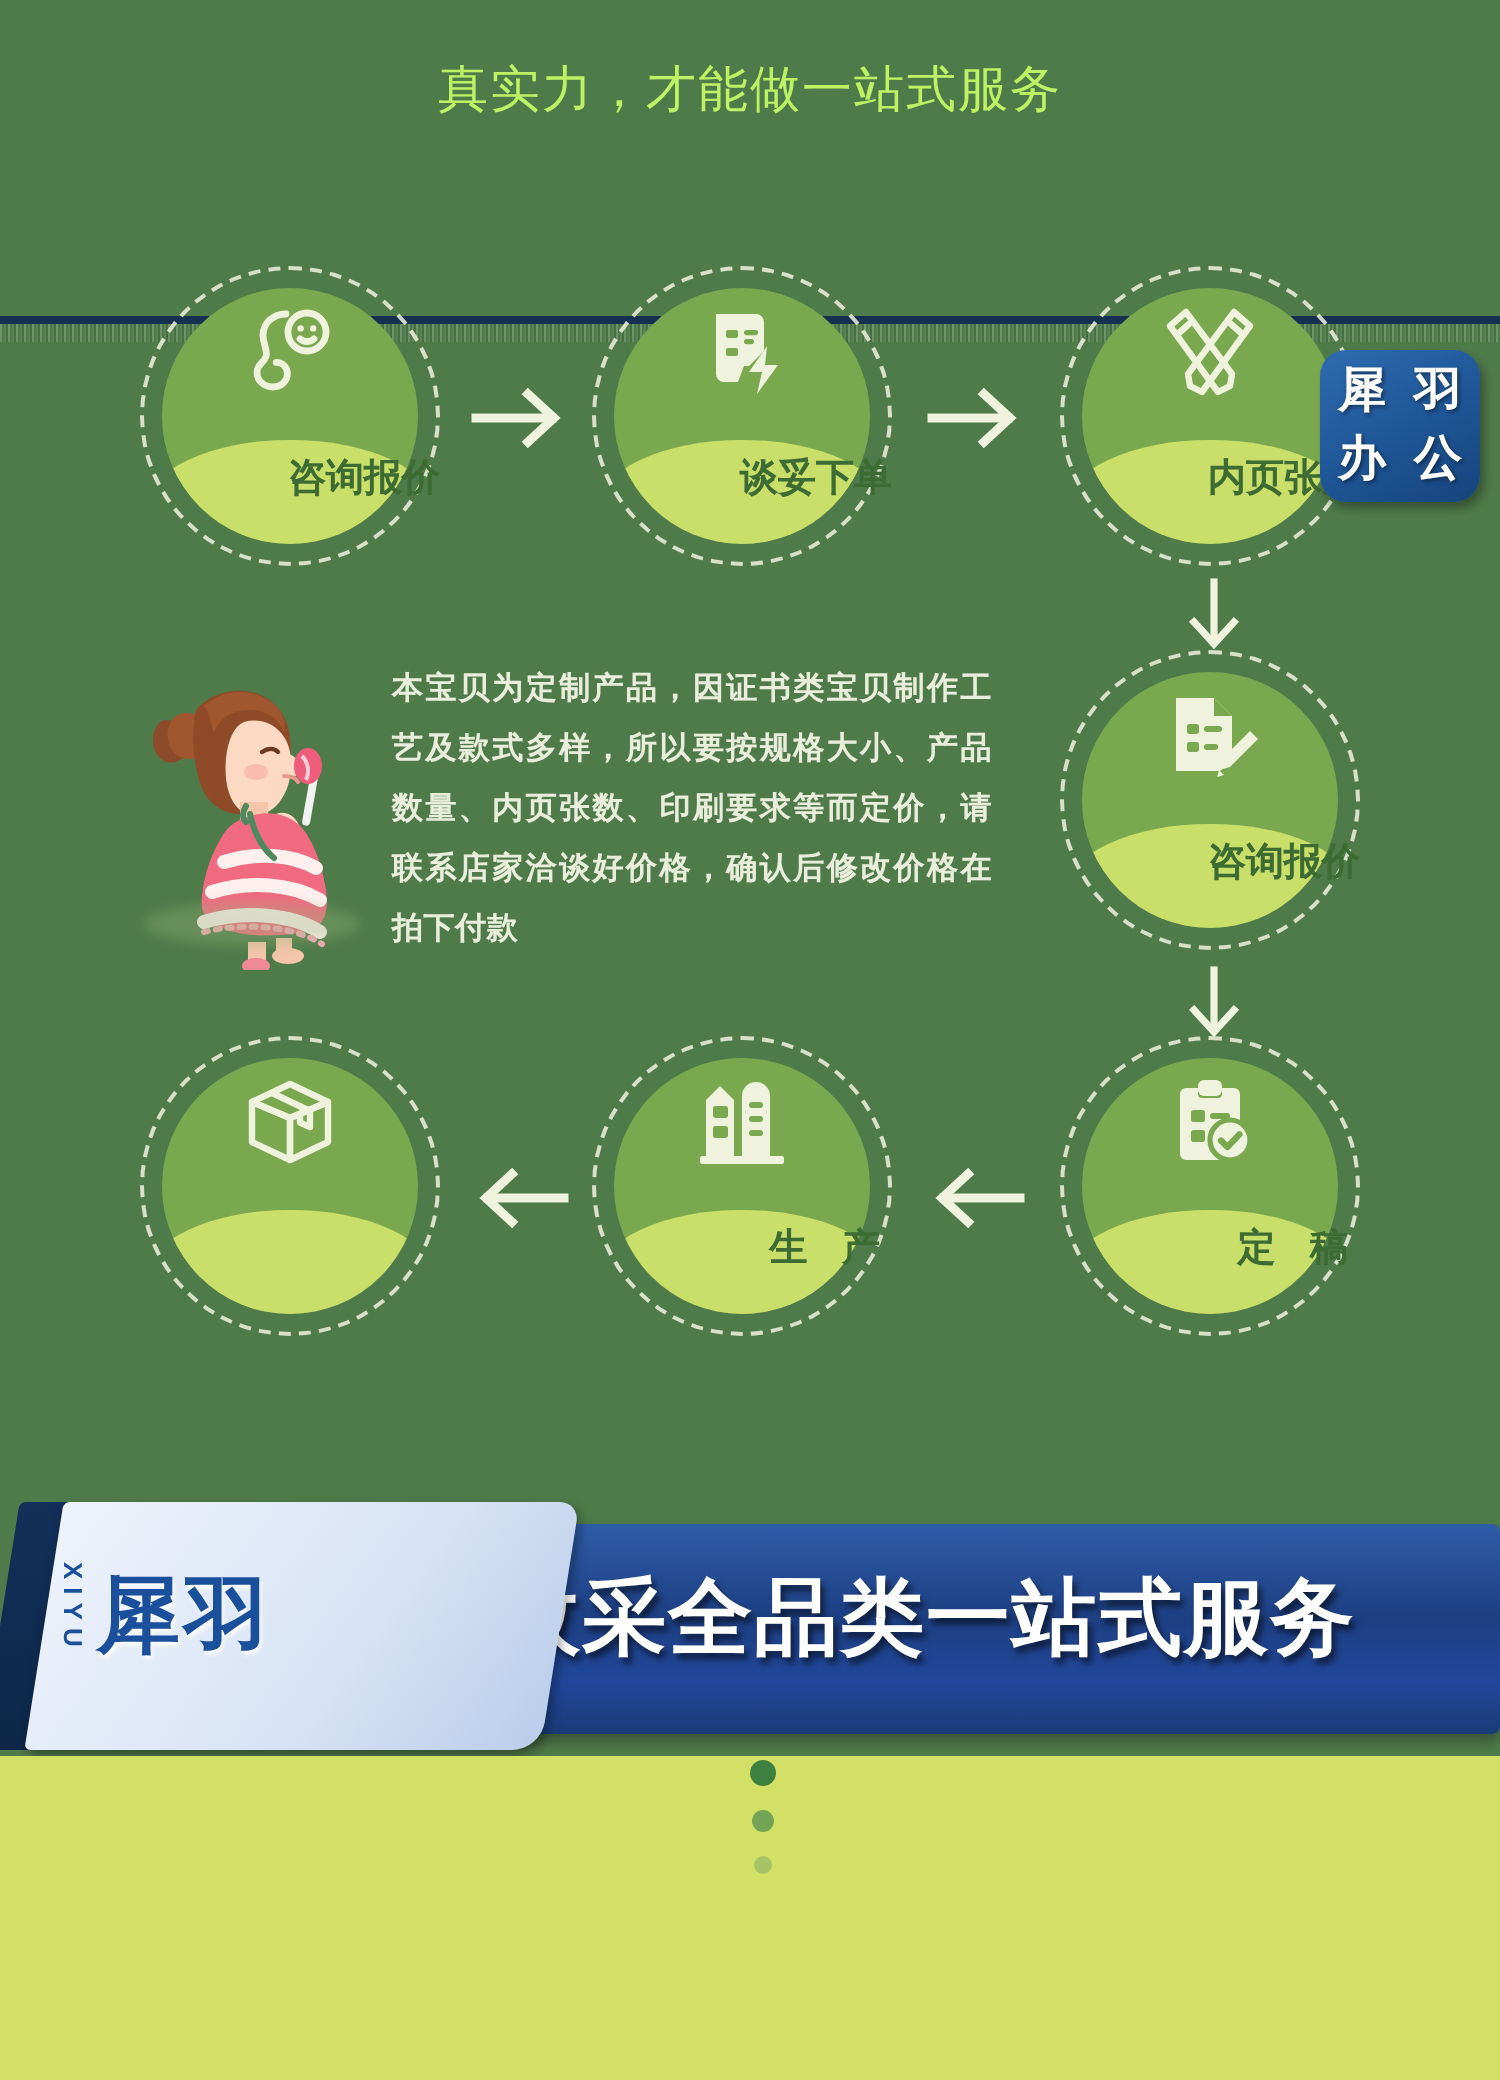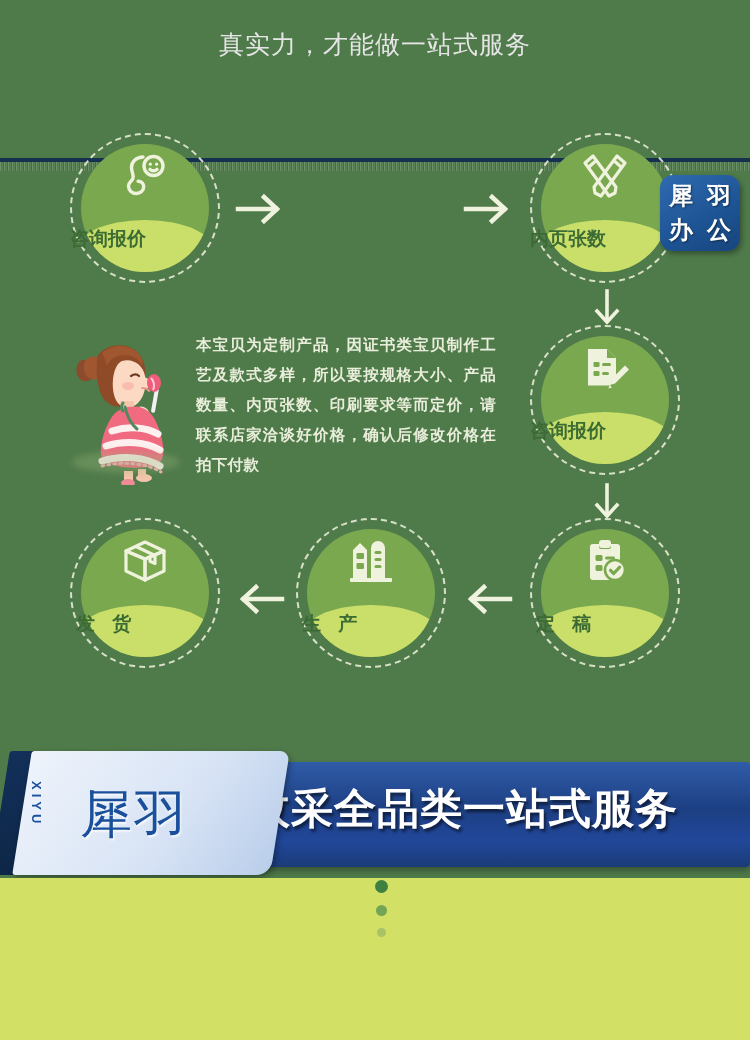--- a/index.html
+++ b/index.html
@@ -9,21 +9,21 @@
     font-family:"Liberation Sans","DejaVu Sans",sans-serif;
     -webkit-font-smoothing:antialiased;
   }
   .stage{position:absolute;inset:0;}
 
   
   .green-panel{position:absolute;left:0;top:0;width:750px;height:745px;background:#4f7a4a;}
 
   .headline{
     position:absolute;left:0;top:28px;width:750px;text-align:center;
-    color:#e5e5e5;font-size:25px;letter-spacing:1px;font-weight:400;
+    color:#bef264;font-size:25px;letter-spacing:1px;font-weight:400;
   }
 
   
   .seam{position:absolute;left:0;top:158px;width:750px;height:4px;background:#16314f;}
   .seam-noise{position:absolute;left:0;top:162px;width:750px;height:9px;
     background:
       repeating-linear-gradient(90deg, rgba(255,255,255,.20) 0 1px, rgba(0,0,0,0) 1px 2px,
       rgba(255,255,255,.07) 2px 3px, rgba(0,0,0,.12) 3px 4px);
     opacity:.85;}
 
@@ -41,21 +41,21 @@
   .disc .fill{
     position:absolute;left:-6%;bottom:-14px;width:112%;height:66px;
     background:#cadf6a;border-radius:50% 50% 0 0 / 34px 34px 0 0;
   }
   .node .ico{
     position:absolute;left:0;top:20px;width:150px;text-align:center;
     color:#eff2dc;line-height:1;
   }
   .node .ico svg{display:inline-block;}
   .node .cap{
-    position:absolute;left:0;top:93px;width:150px;text-align:left;
+    position:absolute;left:0;top:93px;width:150px;text-align:right;
     font-size:19px;color:#3c6b34;font-weight:700;
   }
   .node .cap.sp{letter-spacing:6px;text-indent:6px;}
 
   
   #n-inquire{left:70px;top:133px;}
   #n-order  {left:296px;top:133px;}
   #n-design {left:530px;top:133px;}
   #n-revise {left:530px;top:325px;}
   #n-final  {left:530px;top:518px;}
@@ -121,22 +121,22 @@
     transform:skewX(-9deg);
     border-radius:3px 10px 14px 3px;
   }
   .banner .ribbon-fold{
     position:absolute;left:0px;top:6px;width:30px;height:124px;
     background:linear-gradient(180deg,#13305a,#0e2748);
     transform:skewX(-9deg);
     border-radius:3px;
   }
   .banner .logo-cn{
-    position:absolute;left:80px;top:35px;
-    color:#1a4f9c;font-size:52px;font-weight:400;letter-spacing:2px;
+    position:absolute;left:48px;top:35px;
+    color:#1a4f9c;font-size:42px;font-weight:700;letter-spacing:2px;
     text-shadow:1px 2px 2px rgba(255,255,255,.8);
   }
   .banner .logo-en{
     position:absolute;left:29px;top:36px;
     color:#1a4f9c;font-size:13px;font-weight:700;letter-spacing:4px;
     writing-mode:vertical-rl;
   }
 
   
   .lime{position:absolute;left:0;top:878px;width:750px;height:162px;background:#d2e065;}
@@ -168,20 +168,37 @@
           <path d="M23 4c-6.5 0-11.5 4.6-11.5 10.6 0 3.6 1.7 6.1 1.7 9.4 0 4.2-4.7 4.4-4.7 9.1 0 4.3 3.6 7.4 7.9 7.4 4.1 0 7.3-2.8 7.3-6.7 0-3.5-2.6-5.6-5.6-5.6"></path>
           <circle cx="33.5" cy="13" r="9.5"></circle>
           <circle cx="30.3" cy="11.2" r="1.6" fill="#eff2dc" stroke="none"></circle>
           <circle cx="36.6" cy="11.2" r="1.6" fill="#eff2dc" stroke="none"></circle>
           <path d="M30 16.4c1.8 1.8 5.2 1.8 7 0"></path>
         </svg>
       </div>
       <div class="cap">咨询报价</div>
     </div>
 
+    <div class="node" id="n-order">
+      <div class="disc">
+          <div class="fill"></div>
+        </div>
+      <div class="dashring"></div>
+      <div class="ico">
+        <svg width="48" height="46" viewBox="0 0 48 46" fill="#eff2dc">
+          <path d="M11 4h20a4 4 0 0 1 4 4v14.5l-7.5 7.5H25l-3 8H15a4 4 0 0 1-4-4V4z"></path>
+          <rect x="16" y="12" width="6" height="4" rx="1" fill="#7aa84f"></rect>
+          <rect x="25" y="12" width="7" height="2.6" rx="1.3" fill="#7aa84f"></rect>
+          <rect x="25" y="16.5" width="5" height="2.6" rx="1.3" fill="#7aa84f"></rect>
+          <rect x="16" y="21" width="6" height="4" rx="1" fill="#7aa84f"></rect>
+          <path d="M36.5 20l-9 13h6.5l-2.5 11 10.5-14.5h-6.5z"></path>
+        </svg>
+      </div>
+      <div class="cap">谈妥下单</div>
+    </div>
 
     <div class="node" id="n-design">
       <div class="disc">
           <div class="fill"></div>
         </div>
       <div class="dashring"></div>
       <div class="ico">
         <svg width="52" height="48" viewBox="0 0 52 48" fill="none" stroke="#eff2dc" stroke-width="3.2" stroke-linejoin="round" stroke-linecap="round">
           <path d="M14 3l-8 7 24 33 6-3 1-6z"></path>
           <path d="M38 3l8 7-24 33-6-3-1-6z"></path>
@@ -257,21 +274,20 @@
         </div>
       <div class="dashring"></div>
       <div class="ico">
         <svg width="48" height="46" viewBox="0 0 48 46" fill="none" stroke="#eff2dc" stroke-width="3.2" stroke-linejoin="round">
           <path d="M5 13l19-9 19 9-19 8z"></path>
           <path d="M5 13v20l19 9V21z"></path>
           <path d="M43 13v20l-19 9V21z"></path>
           <path d="M15 8.5l19 9v8l-5-2.2v-4.6"></path>
         </svg>
       </div>
-      <div class="cap sp">发 货</div>
     </div>
 
     <div class="arrow" id="a1">
       <svg width="52" height="42" viewBox="0 0 52 42" fill="none" stroke="#eff2dc" stroke-width="4.5" stroke-linecap="square" stroke-linejoin="miter">
         <path d="M4 21h38"></path>
           <path d="M30 9l13 12-13 12"></path>
       </svg>
     </div>
     <div class="arrow" id="a2">
       <svg width="52" height="42" viewBox="0 0 52 42" fill="none" stroke="#eff2dc" stroke-width="4.5" stroke-linecap="square">

